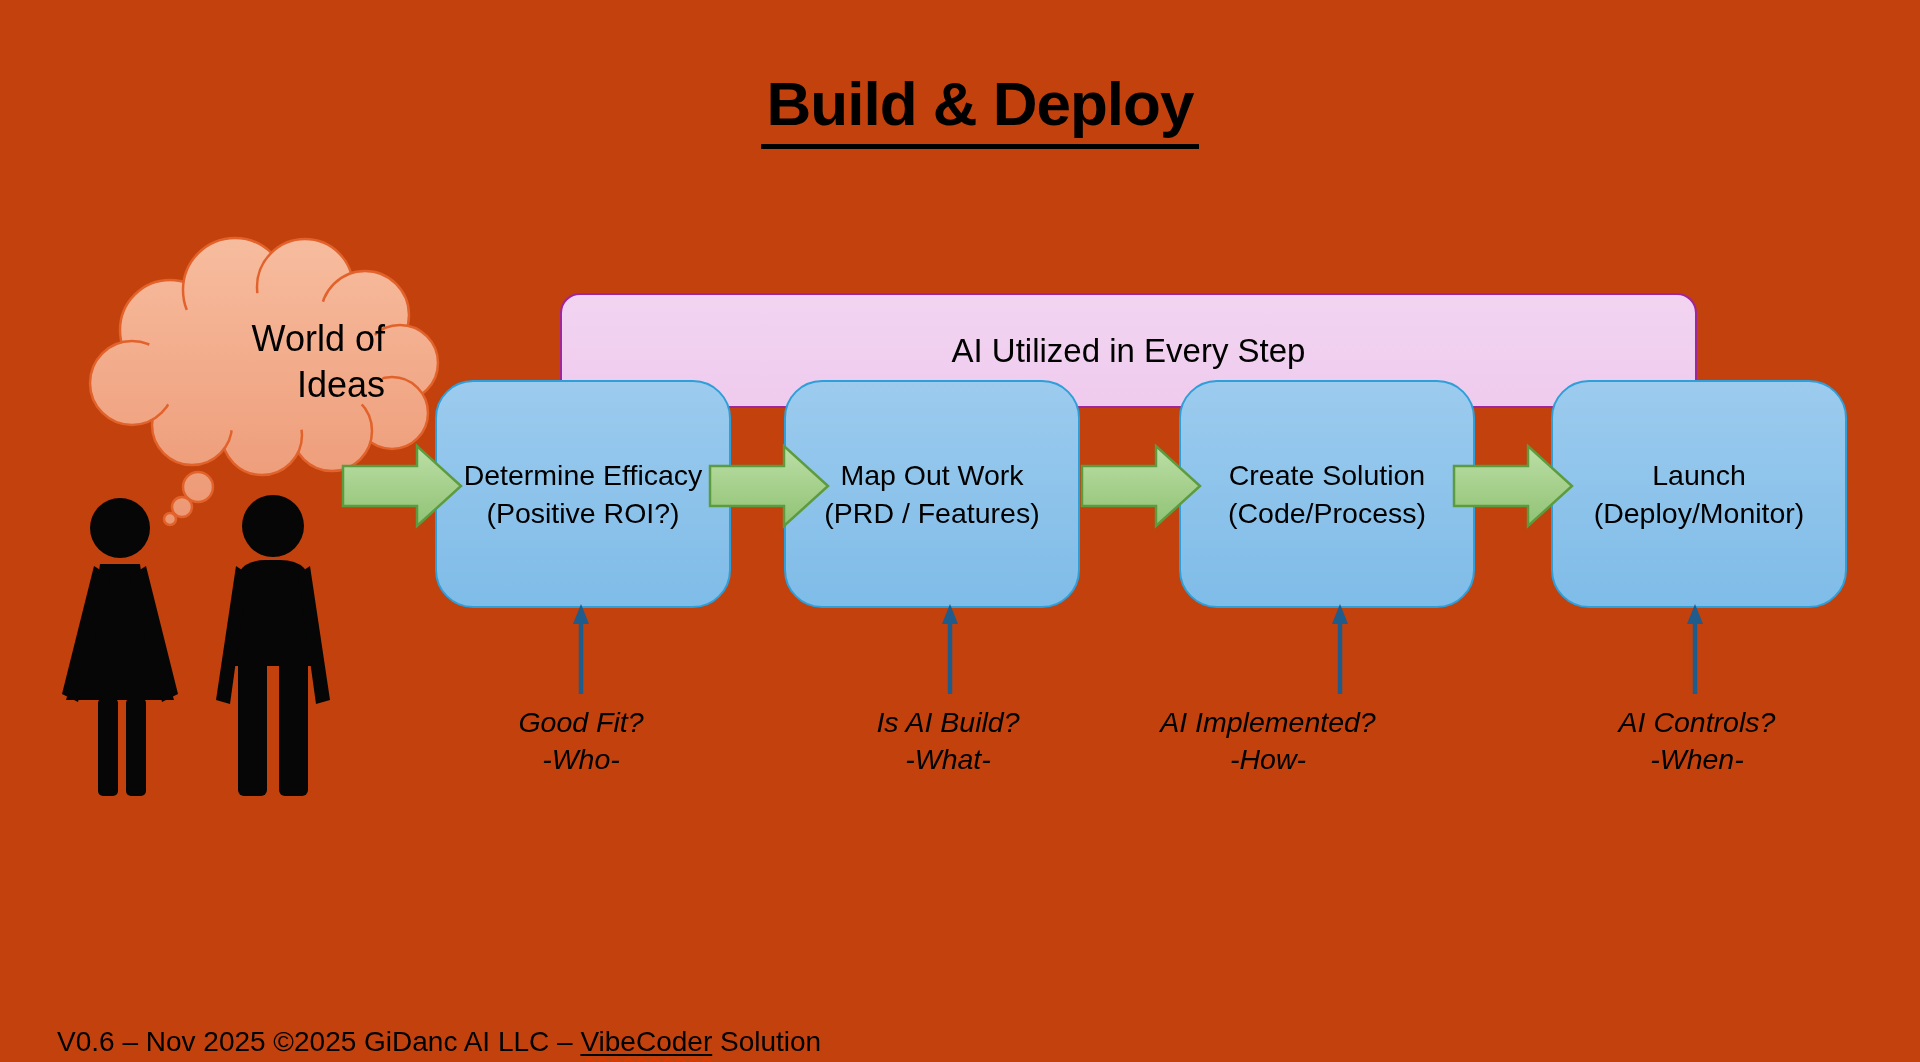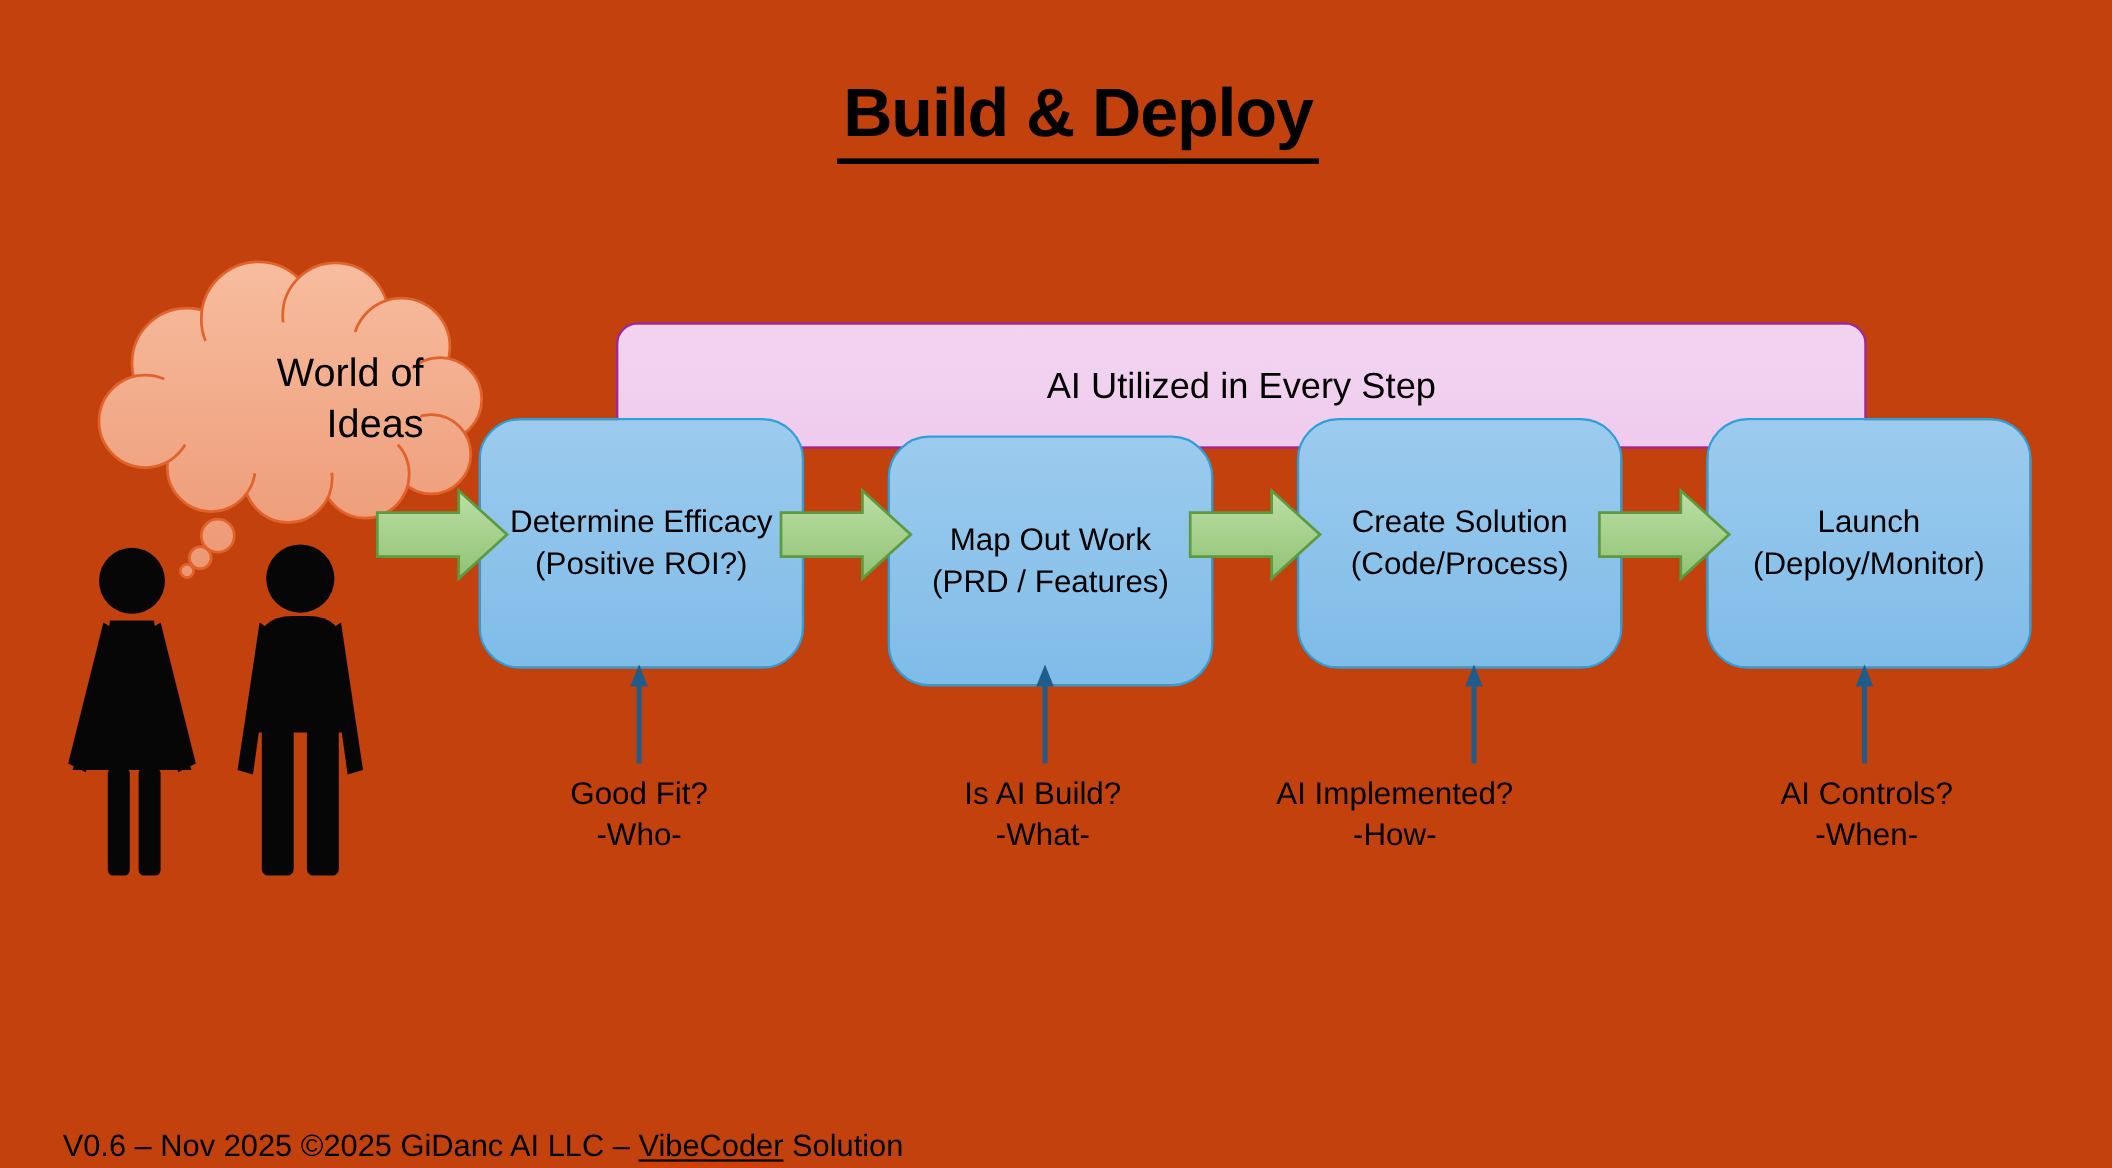--- a/index.html
+++ b/index.html
@@ -30,29 +30,29 @@
   .banner-label{font-size:33px;}
 
   
   .step-box{
     top:380px;width:296px;height:228px;z-index:2;
     background:linear-gradient(var(--blue_box_fill_top,#9CCBEE),var(--blue_box_fill_bottom,#7FBCE8));
     border:2.5px solid var(--blue_box_border,#2E9FD8);
     border-radius:38px;display:flex;flex-direction:column;align-items:center;justify-content:center;
     box-sizing:border-box;text-align:center;font-size:28.5px;line-height:38px;
   }
-  .sb1{left:435px;} .sb2{left:807px;margin-top:16px;} .sb3{left:1179px;} .sb4{left:1551px;}
+  .sb1{left:435px;} .sb2{left:784px;} .sb3{left:1179px;} .sb4{left:1551px;}
 
   .flow-arrow{top:440px;width:124px;height:92px;z-index:4;}
   .fa1{left:341px;} .fa2{left:708px;} .fa3{left:1080px;} .fa4{left:1452px;}
 
   .up-arrow{top:602px;width:24px;height:94px;z-index:2;}
   .ua1{left:569px;} .ua2{left:938px;} .ua3{left:1328px;} .ua4{left:1683px;}
 
-  .q-label{top:704px;width:340px;text-align:center;font-size:28.5px;line-height:37px;}
+  .q-label{top:704px;width:340px;text-align:center;font-size:28.5px;line-height:37px;font-style:italic;}
   .ql1{left:411px;} .ql2{left:778px;} .ql3{left:1098px;} .ql4{left:1527px;}
 
   
   .footer{left:57px;top:1026px;font-size:28px;white-space:nowrap;}
   .vibe{text-decoration:underline;text-underline-offset:3px;}
   .vibe-inner{
     text-decoration:underline wavy var(--squiggle,#D93B01);
     text-decoration-skip-ink:none;text-underline-offset:6px;
   }
   svg{display:block;}

